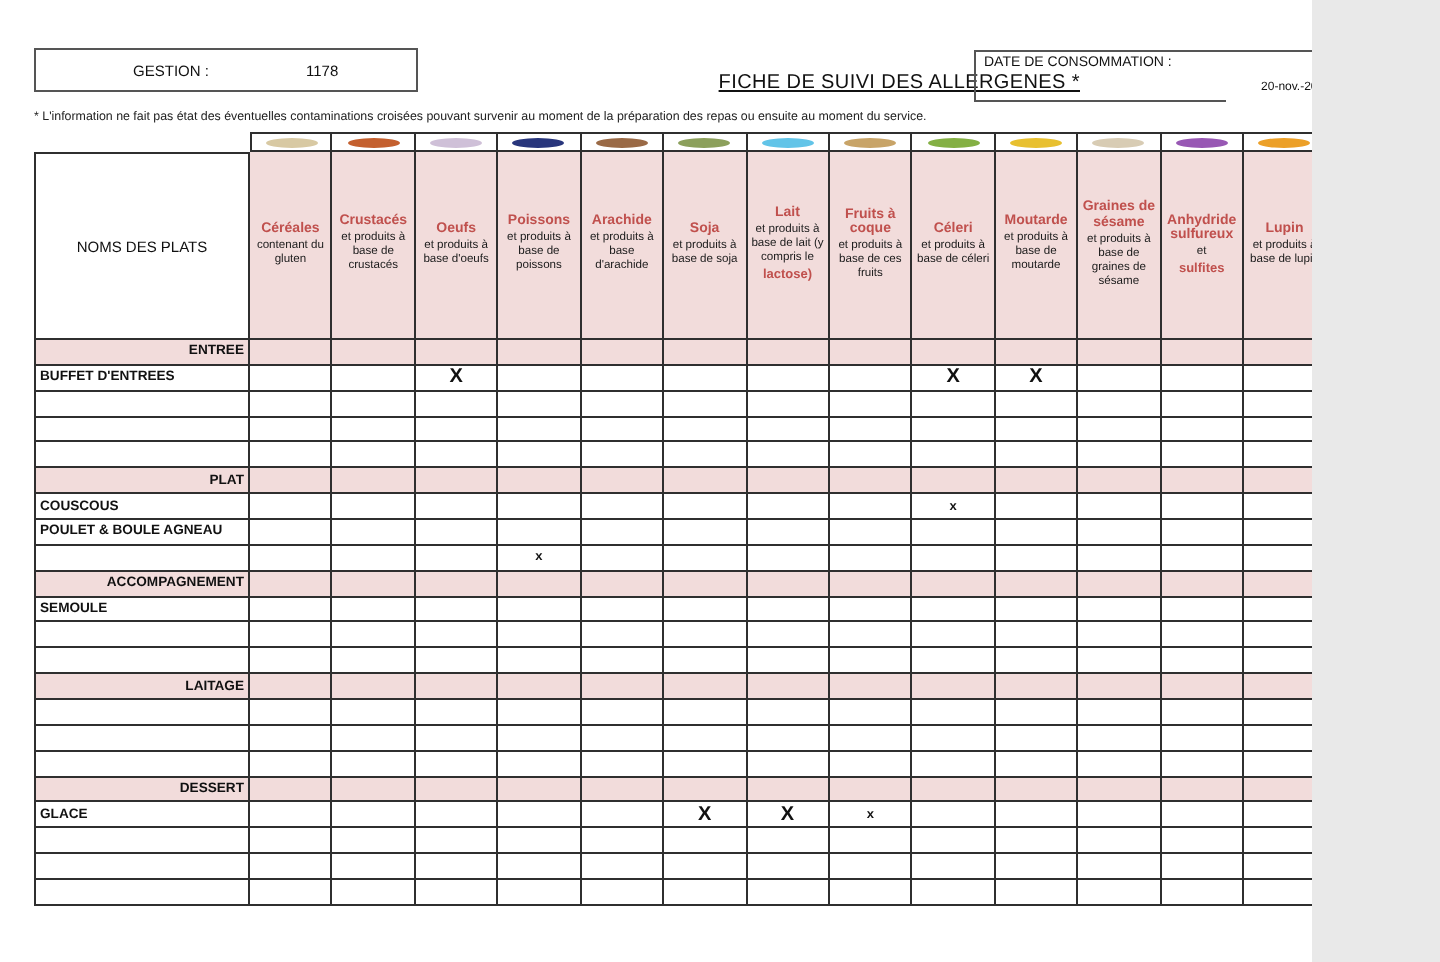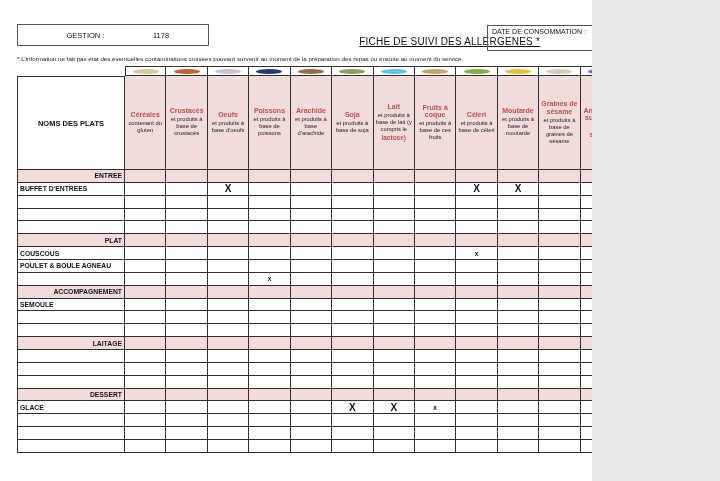--- a/index.html
+++ b/index.html
@@ -1,16 +1,16 @@
 <!DOCTYPE html>
 <html style="--pink: #F2DCDB; --red: #C0504D; --line: #2f2f2f; --boxline: #555555;"><head>
 <meta charset="utf-8">
 <style>
   html,body{margin:0;padding:0;background:#e9e9e9;}
-  #page{position:relative;width:592px;height:481px;background:#ffffff;overflow:hidden;
+  #page{position:relative;width:656px;height:481px;background:#ffffff;overflow:hidden;
         font-family:"Liberation Sans", sans-serif;color:#111;}
   :root{--pink:#F2DCDB;--red:#C0504D;--line:#2f2f2f;--boxline:#555;}
 
   
   .gestion-box{position:absolute;left:17px;top:24px;width:192px;height:22px;
                border:1px solid var(--boxline);display:flex;align-items:center;
                font-size:7.5px;box-sizing:border-box;}
   .gestion-box .glabel{flex:1;text-align:center;}
   .gestion-box .gvalue{width:52px;text-align:left;padding-right:3px;}
   .title{position:absolute;left:160px;top:36px;width:380px;text-align:right;
@@ -28,21 +28,21 @@
                  grid-template-columns:108px repeat(14,41.43px);
                  grid-template-rows:10px 94px repeat(22,12.86px);}
   .cell{box-sizing:border-box;overflow:hidden;background:#fff;}
   .bt{border-top:1px solid var(--line);} .bb{border-bottom:1px solid var(--line);}
   .bl{border-left:1px solid var(--line);} .br{border-right:1px solid var(--line);}
   .pink{background:var(--pink);}
   .ghost{background:#fff;}
   .icon-cell{display:flex;align-items:center;justify-content:center;}
   .allergen-icon{display:block;width:26px;height:5px;border-radius:50%;}
   .namehead{display:flex;align-items:center;justify-content:center;
-            font-size:7.5px;color:#111;font-weight:bold;}
+            font-size:7.5px;color:#111;}
   .colhead{display:flex;flex-direction:column;align-items:center;justify-content:center;
            text-align:center;padding:1px 1px;}
   .colhead .name{color:var(--red);font-weight:bold;font-size:7px;line-height:1.12;}
   .colhead .desc{color:#1a1a1a;font-size:5.8px;line-height:1.22;margin-top:1px;}
   .colhead .suffix{color:var(--red);font-weight:bold;font-size:6.5px;line-height:1.1;margin-top:1px;}
   .body-label{display:flex;align-items:center;font-size:6.8px;font-weight:bold;
               padding:0 2px;white-space:nowrap;}
   .section .inner{width:100%;text-align:right;}
   .mark-cell{display:flex;align-items:center;justify-content:center;font-weight:bold;color:#111;}
   .mark-large{font-size:10px;}

